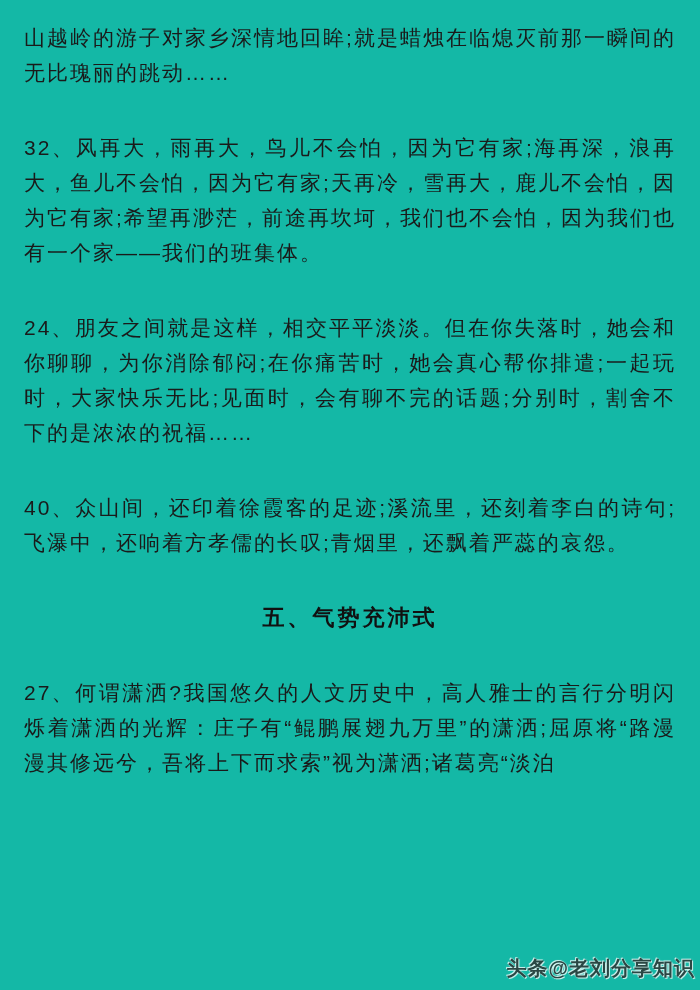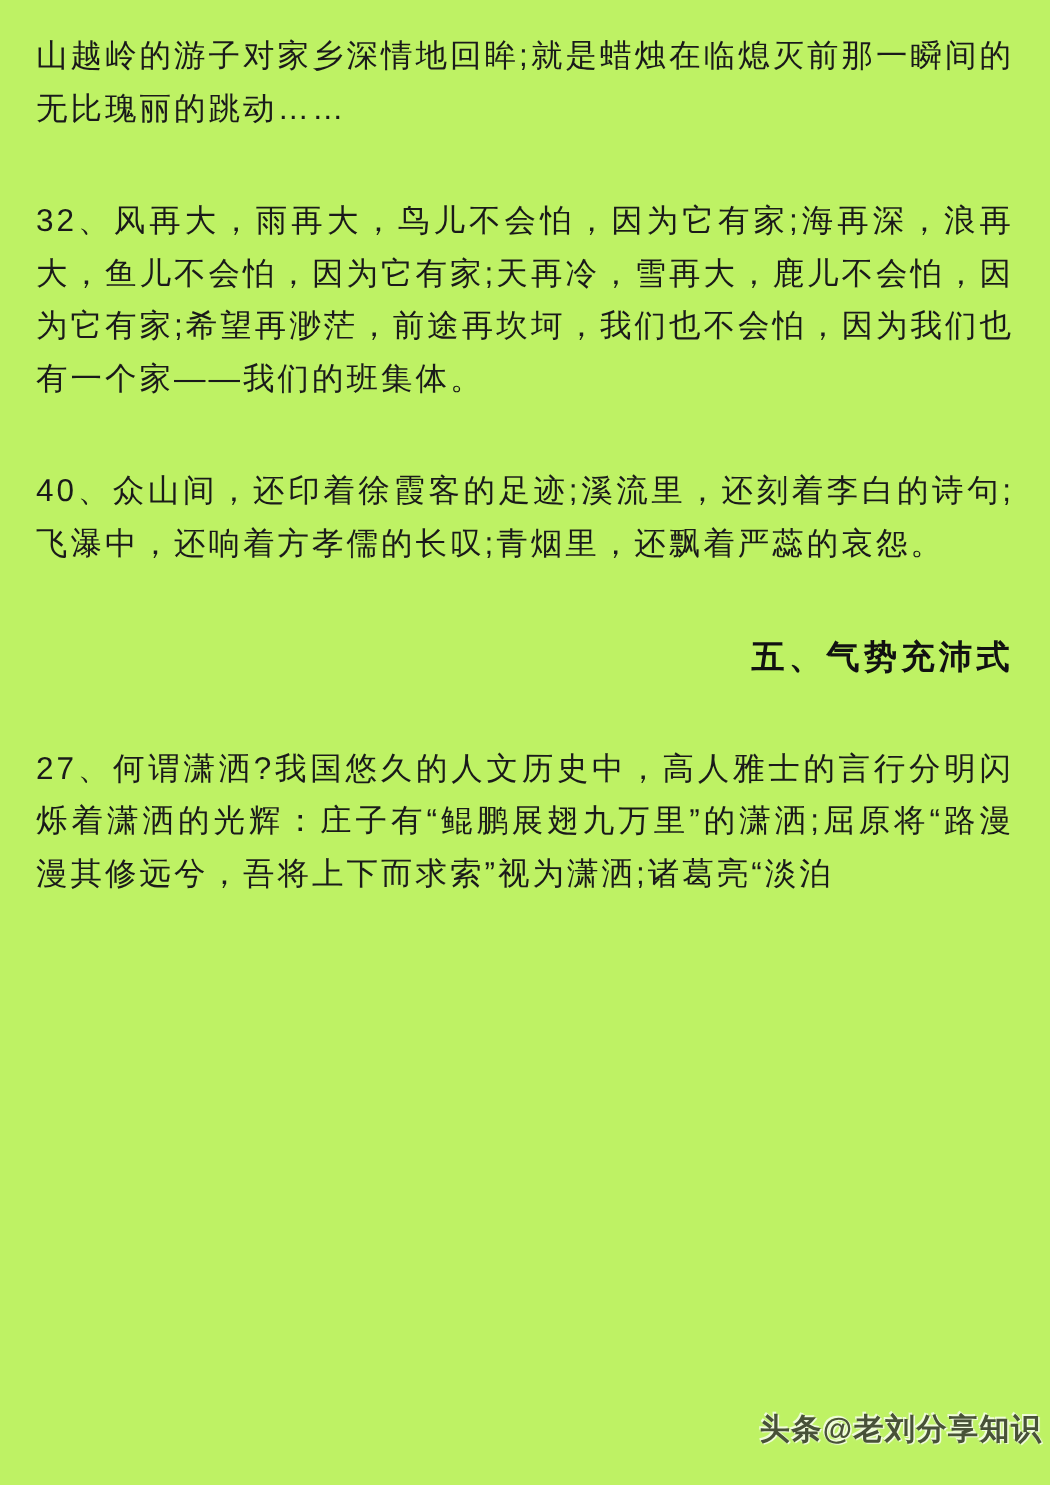--- a/index.html
+++ b/index.html
@@ -7,49 +7,49 @@
       padding: 0;
       background: #ffffff;
     }
     .page {
       position: relative;
       width: 700px;
       height: 990px;
       box-sizing: border-box;
       padding: 20px 24px 0 24px;
       overflow: hidden;
-      background: #bef264;
+      background: #14b8a6;
       font-family: "Liberation Sans", "DejaVu Sans", sans-serif;
     }
     .body-text {
       margin: 0 0 40px 0;
       font-size: 21px;
       line-height: 35px;
       letter-spacing: 2px;
       color: #1a1a1a;
       text-align: justify;
       text-justify: inter-ideograph;
       word-break: break-all;
     }
     .section-heading {
       margin: 0 0 40px 0;
       font-size: 22px;
       line-height: 35px;
       letter-spacing: 3px;
       font-weight: 700;
       color: #111111;
-      text-align: right;
+      text-align: center;
     }
     .paragraph-last {
       margin-bottom: 0;
     }
     .watermark {
       position: absolute;
       right: 5px;
-      bottom: 24px;
+      bottom: 8px;
       font-size: 20px;
       letter-spacing: 1px;
       font-weight: 700;
       color: #2f2f2f;
       opacity: 0.82;
       text-shadow:
         1px 1px 0 rgba(255,255,255,0.9),
         -1px -1px 0 rgba(255,255,255,0.9),
         0 0 2px rgba(255,255,255,0.7);
       white-space: nowrap;
@@ -58,20 +58,21 @@
   </style>
 </head>
 <body>
 
 <main class="page">
 
   <p class="body-text">山越岭的游子对家乡深情地回眸;就是蜡烛在临熄灭前那一瞬间的无比瑰丽的跳动……</p>
 
   <p class="body-text">32、风再大，雨再大，鸟儿不会怕，因为它有家;海再深，浪再大，鱼儿不会怕，因为它有家;天再冷，雪再大，鹿儿不会怕，因为它有家;希望再渺茫，前途再坎坷，我们也不会怕，因为我们也有一个家——我们的班集体。</p>
 
+  <p class="body-text">24、朋友之间就是这样，相交平平淡淡。但在你失落时，她会和你聊聊，为你消除郁闷;在你痛苦时，她会真心帮你排遣;一起玩时，大家快乐无比;见面时，会有聊不完的话题;分别时，割舍不下的是浓浓的祝福……</p>
 
   <p class="body-text">40、众山间，还印着徐霞客的足迹;溪流里，还刻着李白的诗句;飞瀑中，还响着方孝儒的长叹;青烟里，还飘着严蕊的哀怨。</p>
 
 
   <h2 class="section-heading">五、气势充沛式</h2>
 
   <p class="body-text paragraph-last">27、何谓潇洒?我国悠久的人文历史中，高人雅士的言行分明闪烁着潇洒的光辉：庄子有“鲲鹏展翅九万里”的潇洒;屈原将“路漫漫其修远兮，吾将上下而求索”视为潇洒;诸葛亮“淡泊</p>
 
   <div class="watermark">头条@老刘分享知识</div>
 

